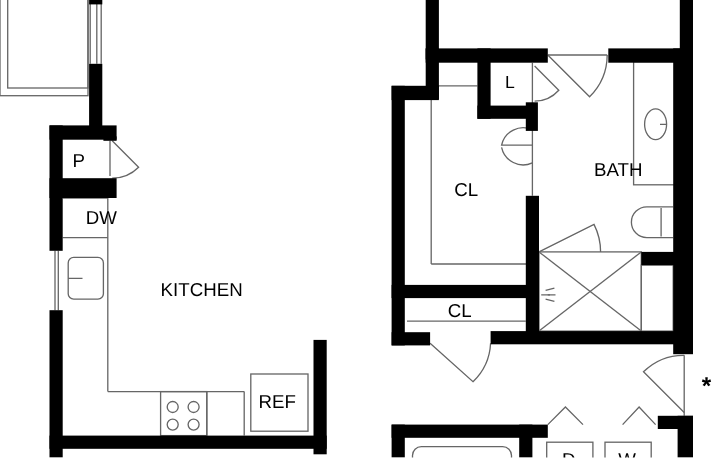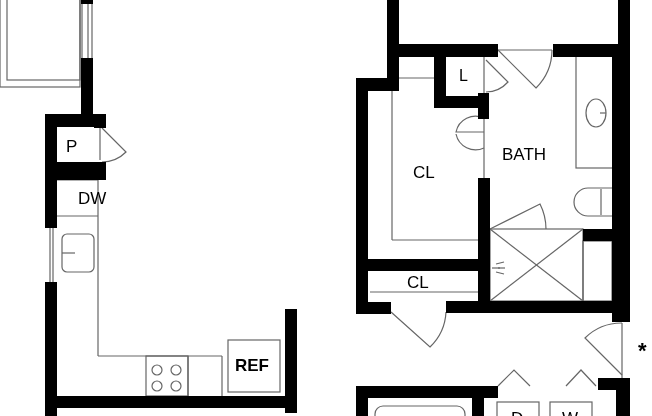--- a/index.html
+++ b/index.html
@@ -124,23 +124,24 @@
   <div class="wall" style="left:356px;top:259px;width:134px;height:12px;"></div>
   <div class="wall" style="left:583px;top:229px;width:35px;height:12px;"></div>
   <div class="wall" style="left:356px;top:302px;width:35px;height:12px;"></div>
   <div class="wall" style="left:446px;top:301px;width:184px;height:12px;"></div>
   <div class="wall" style="left:616px;top:378px;width:14px;height:38px;"></div>
   <div class="wall" style="left:598px;top:378px;width:32px;height:12px;"></div>
   <div class="wall" style="left:356px;top:386px;width:142px;height:12px;"></div>
   <div class="wall" style="left:356px;top:386px;width:12px;height:30px;"></div>
   <div class="wall" style="left:472px;top:386px;width:12px;height:30px;"></div>
 
-  <span class="label" style="left:502px;top:146px;text-align:center;">BATH</span>
+  <span class="label" style="left:146px;top:255px;">KITCHEN</span>
+  <span class="label" style="left:540px;top:146px;text-align:center;">BATH</span>
   <span class="label" style="left:413px;top:164px;">CL</span>
   <span class="label" style="left:407px;top:274px;">CL</span>
   <span class="label" style="left:66px;top:138px;">P</span>
   <span class="label" style="left:78px;top:190px;">DW</span>
-  <span class="label" style="left:235px;top:357px;font-weight:bold;">REF</span>
+  <span class="label" style="left:235px;top:357px;">REF</span>
   <span class="label sm" style="left:459px;top:68px;">L</span>
   <span class="label" style="left:511px;top:410px;">D</span>
   <span class="label" style="left:562px;top:410px;">W</span>
   <span class="label" style="left:638px;top:340px;font-size:22px;font-weight:bold;">*</span>
 </div>
 
 </body></html>

